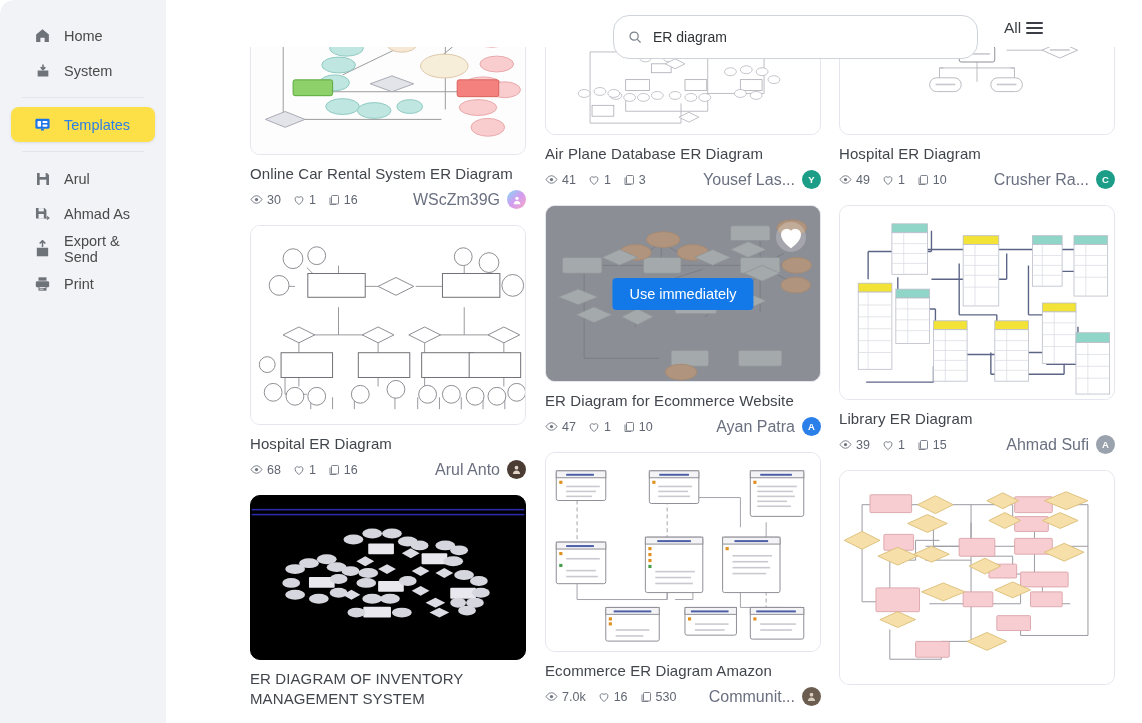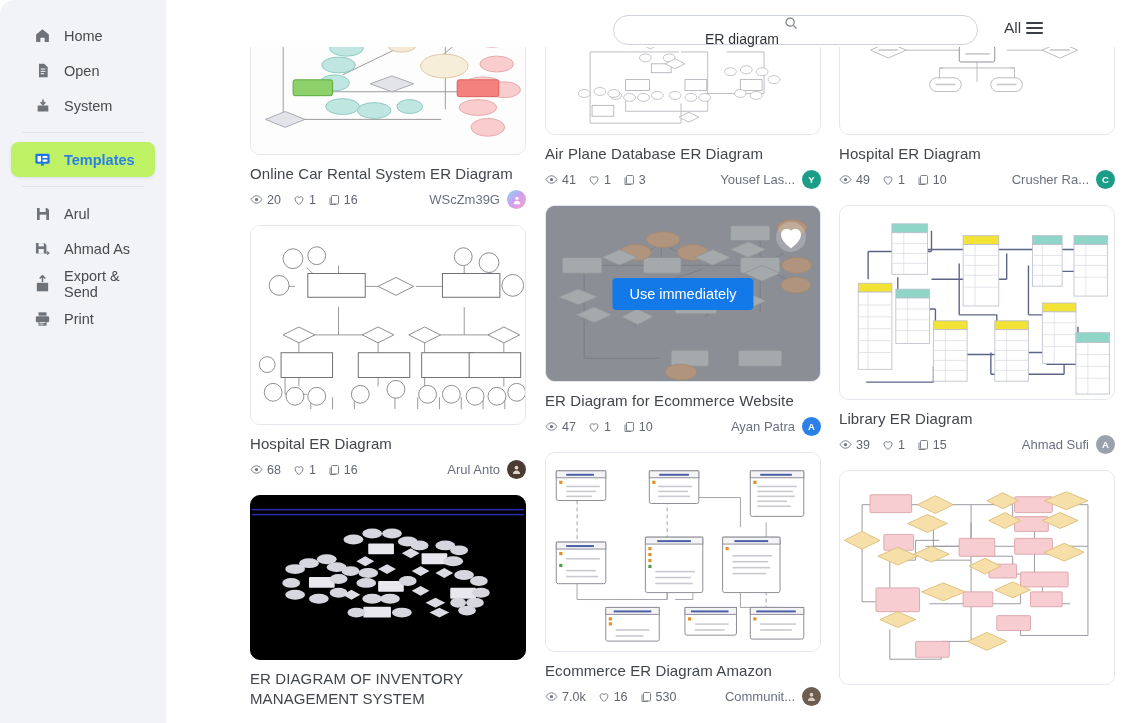--- a/index.html
+++ b/index.html
@@ -41,50 +41,48 @@
   .nav-item .ico {
     width: 17px; height: 17px;
     margin-right: 13px;
     display: inline-flex;
     align-items: center;
     justify-content: center;
     flex: 0 0 17px;
   }
   .nav-item .ico svg { display: block; }
   .nav-item.active {
-    background: #bef264;
+    background: #fde047;
     color: #2b7fe8;
     box-shadow: 0 1px 3px rgba(30,50,90,.10);
-    font-weight: bold;
   }
   .nav-sep {
     height: 1px;
     background: #e2e5ec;
     margin: 9px 22px;
   }
 
   
   #topbar {
     position: absolute;
     left: 186px; top: 0;
     width: 956px; height: 47px;
     background: #ffffff;
     z-index: 40;
   }
   #search-wrap {
     position: absolute;
     left: 427px; top: 15px;
-    width: 365px; height: 30px;
+    width: 365px; height: 44px;
     border: 1px solid #cfd4dc;
     border-radius: 16px;
     background: #fff;
     display: flex;
     align-items: center;
     padding: 0 14px;
-    flex-direction: column;
   }
   #search-wrap .mag { margin-right: 9px; flex: 0 0 auto; display:flex; }
   #search-input {
     border: none;
     outline: none;
     flex: 1;
     font-size: 14px;
     color: #2f3336;
     font-family: "Liberation Sans", sans-serif;
     background: transparent;
@@ -140,21 +138,21 @@
     margin-top: 6px;
     display: flex;
     align-items: center;
     font-size: 12.5px;
     color: #606672;
   }
   .stat { display: flex; align-items: center; margin-right: 12px; gap: 4px; }
   .stat svg { display: block; }
   .meta-spacer { flex: 1; }
   .author {
-    font-size: 13px;
+    font-size: 16px;
     color: #6a7080;
     margin-right: 7px;
     white-space: nowrap;
   }
   .avatar {
     width: 19px; height: 19px;
     border-radius: 50%;
     display: flex; align-items: center; justify-content: center;
     color: #fff; font-size: 9.5px; font-weight: bold;
     flex: 0 0 19px;
@@ -197,31 +195,20 @@
 
     <div class="nav-item">
       <span class="ico">
         <svg width="17" height="17" viewBox="0 0 24 24" fill="#6e7279">
             <path d="M12 3 3 10.5V21h6v-6h6v6h6V10.5z"></path>
           </svg>
       </span>
       <span>Home</span>
     </div>
 
-    <div class="nav-item">
-      <span class="ico">
-        <svg width="16" height="17" viewBox="0 0 24 24" fill="#6e7279">
-            <path d="M6 2h8l5 5v15H6z"></path>
-            <rect x="8.5" y="9" width="7" height="1.6" fill="#f1f3f7"></rect>
-            <rect x="8.5" y="12.5" width="7" height="1.6" fill="#f1f3f7"></rect>
-            <rect x="8.5" y="16" width="5" height="1.6" fill="#f1f3f7"></rect>
-          </svg>
-      </span>
-      <span>Open</span>
-    </div>
 
     <div class="nav-item">
       <span class="ico">
         <svg width="16" height="17" viewBox="0 0 24 24" fill="#6e7279">
             <path d="M4 12h16v9H4z"></path>
             <path d="M12 3v7M8.5 7 12 10.5 15.5 7" stroke="#6e7279" stroke-width="2.4" fill="none"></path>
           </svg>
       </span>
       <span>System</span>
     </div>
@@ -332,21 +319,21 @@
             </g>
           </svg>
         </div>
         <div class="card-title">Online Car Rental System ER Diagram</div>
         <div class="card-meta">
           <span class="stat">
             <svg width="13" height="13" viewBox="0 0 24 24">
                 <path d="M12 5C6 5 2 12 2 12s4 7 10 7 10-7 10-7-4-7-10-7z" fill="none" stroke="#6f7580" stroke-width="1.7"></path>
                 <circle cx="12" cy="12" r="3" fill="#6f7580"></circle>
               </svg>
-            <span>20</span>
+            <span>30</span>
           </span>
           <span class="stat">
             <svg width="12" height="12" viewBox="0 0 24 24">
                 <path d="M12 21s-8-5.3-8-11a4.6 4.6 0 0 1 8-3 4.6 4.6 0 0 1 8 3c0 5.7-8 11-8 11z" fill="none" stroke="#6f7580" stroke-width="1.8"></path>
               </svg>
             <span>1</span>
           </span>
           <span class="stat">
             <svg width="12" height="12" viewBox="0 0 24 24">
                 <rect x="7" y="3" width="14" height="17" rx="2" fill="none" stroke="#6f7580" stroke-width="1.8"></rect>

